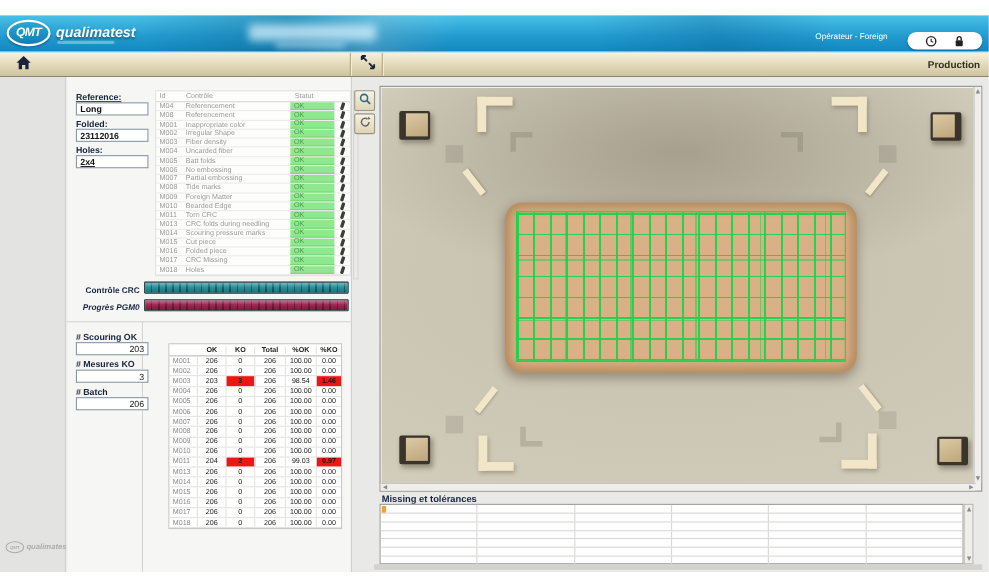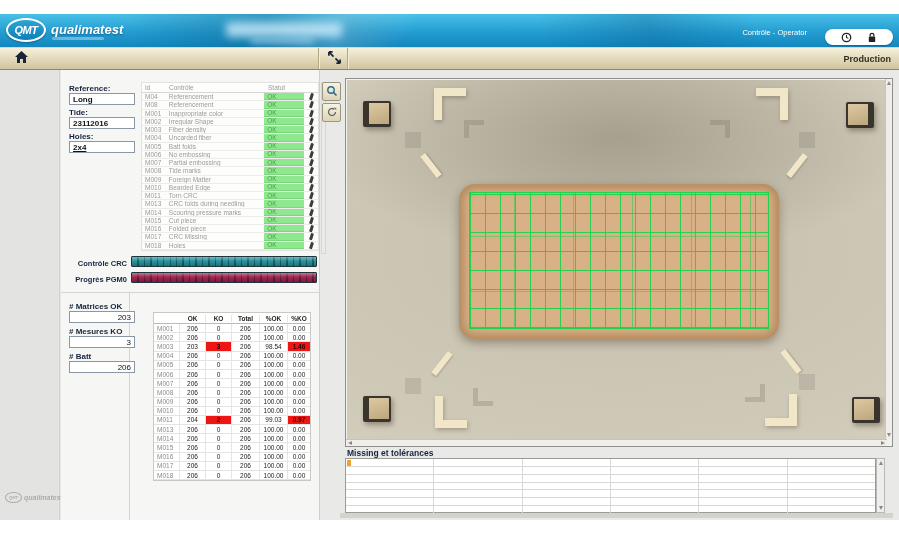--- a/index.html
+++ b/index.html
@@ -159,21 +159,21 @@
   <div class="header">
     <div class="logo">
       <span class="logo-oval">
         <span class="logo-abbr">QMT</span>
       </span>
       <span class="logo-name">qualimatest</span>
     </div>
     <div class="logo-tagline"></div>
     <div class="blur-title"></div>
     <div class="blur-title2"></div>
-    <span class="user-label">Contrôle - Operator</span>
+    <span class="user-label">Opérateur - Foreign</span>
     <div class="session-pill">
       <span>
         <svg width="11" height="11" viewBox="0 0 12 12">
             <circle cx="6" cy="6" r="4.6" fill="none" stroke="#222" stroke-width="1.4"></circle>
             <path d="M6 3.4 V6 L8 7" fill="none" stroke="#222" stroke-width="1.1"></path>
           </svg>
       </span>
       <span>
         <svg width="10" height="11" viewBox="0 0 10 12">
             <rect x="1.5" y="5" width="7" height="6" rx="1" fill="#222"></rect>
@@ -208,23 +208,23 @@
 
     <div class="left-strip">
       <div class="watermark">
         <span class="wm-oval">QMT</span>
         <span class="wm-name">qualimatest</span>
       </div>
     </div>
 
     <div class="left-panel">
 
-      <span class="fld-label" style="top:14px;">Reference:</span>
+      <span class="fld-label" style="top:14px;text-decoration:underline;">Reference:</span>
       <input class="fld-input" style="top: 23px;" value="Long">
-      <span class="fld-label" style="top:38px;">Tide:</span>
+      <span class="fld-label" style="top:38px;">Folded:</span>
       <input class="fld-input" style="top: 47px;" value="23112016">
       <span class="fld-label" style="top:62px;">Holes:</span>
       <input class="fld-input" style="top: 71px; text-decoration: underline;" value="2x4">
 
       <div class="ctl-table">
         <div class="ctl-head">
           <span class="c-id">Id</span>
           <span class="c-name">Contrôle</span>
           <span style="width:40px;padding-left:3px;">Statut</span>
         </div>
@@ -399,31 +399,31 @@
               <span class="c-edit">
                 <i></i>
               </span>
             </div>
           </div>
       </div>
       <div class="ctl-scroll"></div>
 
       <span class="prog-label" style="left:8px; top:189px;">Contrôle CRC</span>
       <div class="prog-bar crc" style="top:186px;"></div>
-      <span class="prog-label" style="left:8px; top:205px;">Progrès PGM0</span>
+      <span class="prog-label" style="left:8px; top:205px;font-style:italic;">Progrès PGM0</span>
       <div class="prog-bar pgm0" style="top:202px;"></div>
 
       <div class="panel-hline"></div>
       <div class="panel-vline"></div>
 
-      <span class="fld-label" style="top:232px;"># Matrices OK</span>
+      <span class="fld-label" style="top:232px;"># Scouring OK</span>
       <input class="fld-input num" style="top: 241px;" value="203">
       <span class="fld-label" style="top:257px;"># Mesures KO</span>
       <input class="fld-input num" style="top: 266px;" value="3">
-      <span class="fld-label" style="top:282px;"># Batt</span>
+      <span class="fld-label" style="top:282px;"># Batch</span>
       <input class="fld-input num" style="top: 291px;" value="206">
 
       <div class="stats-table">
         <div class="st-head">
           <span class="s-id"></span>
           <span class="s-ok">OK</span>
           <span class="s-ko">KO</span>
           <span class="s-total">Total</span>
           <span class="s-pok">%OK</span>
           <span class="s-pko">%KO</span>

